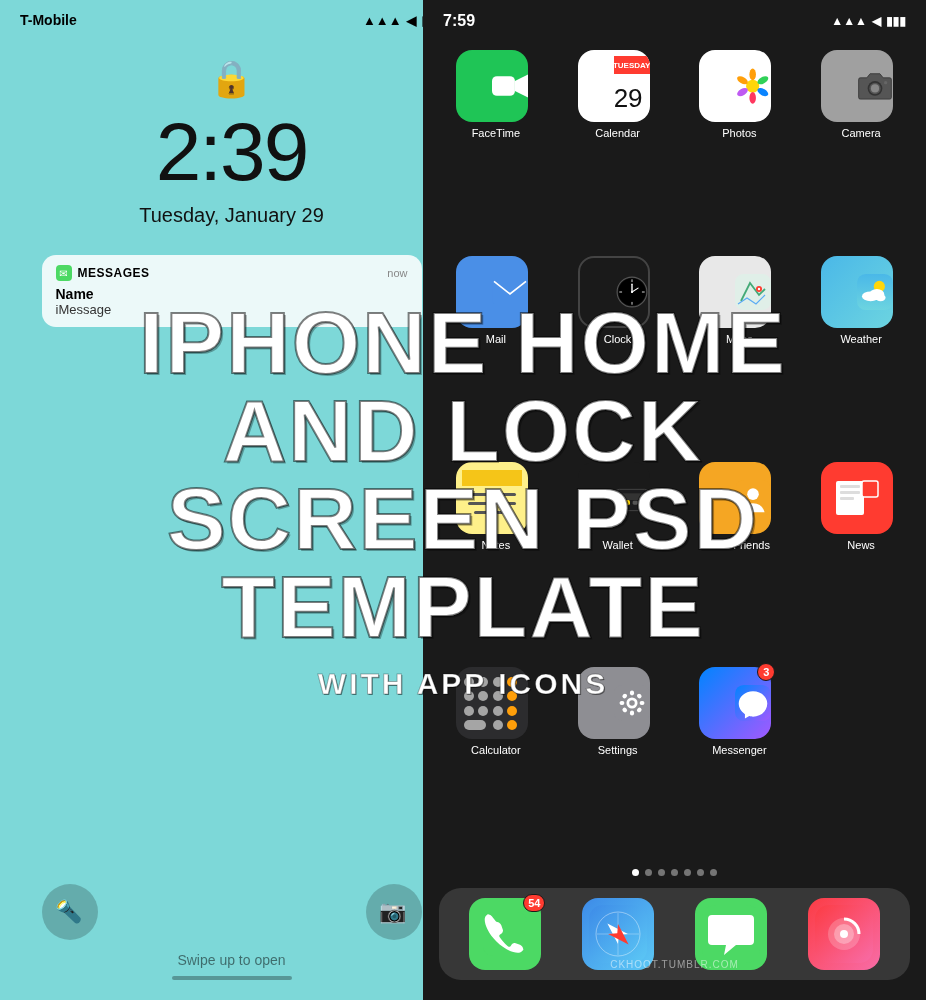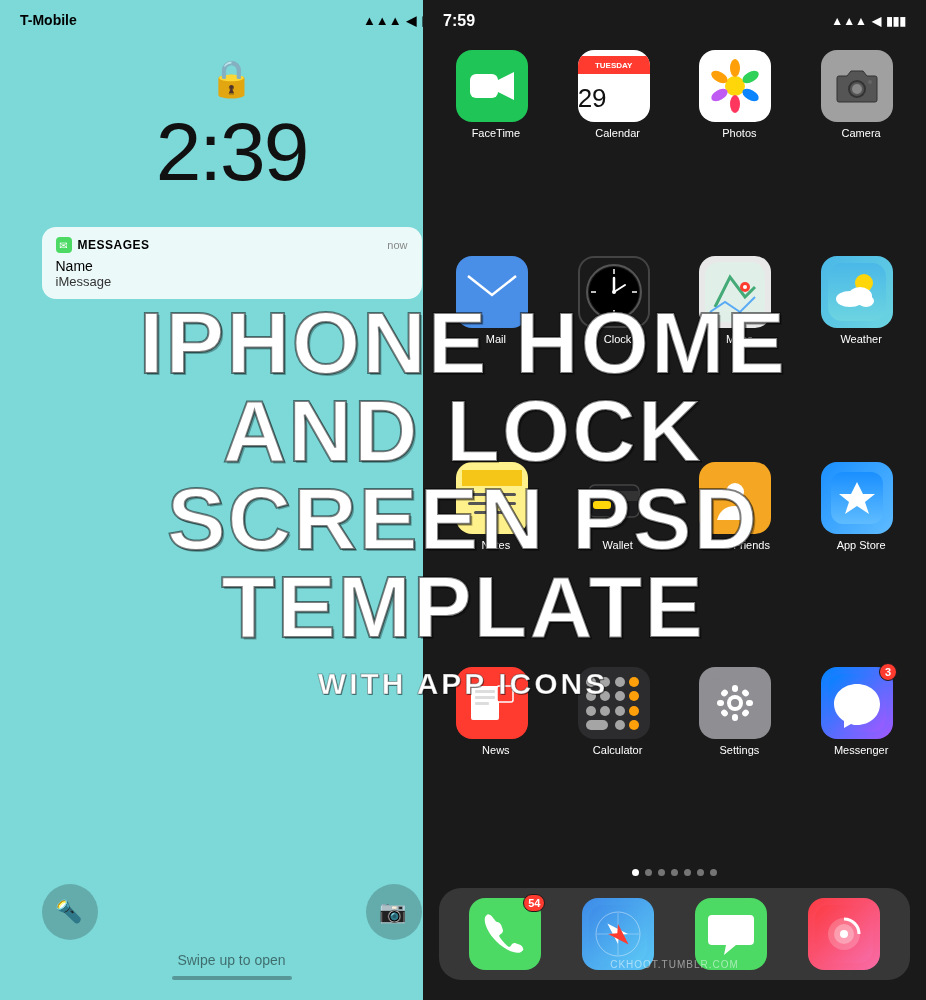--- a/index.html
+++ b/index.html
@@ -97,21 +97,21 @@
       letter-spacing: 0.5px;
     }
 
     .notif-time {
       font-size: 11px;
       color: #888;
     }
 
     .notif-sender {
       font-size: 14px;
-      font-weight: 400;
+      font-weight: 700;
     }
 
     .notif-message {
       font-size: 13px;
       color: #333;
     }
 
     .lock-bottom {
       position: absolute;
       bottom: 0;
@@ -200,20 +200,21 @@
     }
 
     .app-icon {
       width: 72px; height: 72px;
       border-radius: 16px;
       display: flex;
       align-items: center;
       justify-content: center;
       font-size: 36px;
       overflow: hidden;
+      padding-left: 36px;
     }
 
     .badge {
       position: absolute;
       top: -4px; right: -4px;
       background: #ff3b30;
       color: white;
       font-size: 11px;
       font-weight: 700;
       border-radius: 10px;
@@ -393,20 +394,21 @@
     <span class="lock-carrier">T-Mobile</span>
     <div class="lock-status-icons">
       <span>▲▲▲</span>
       <span>◀</span>
       <span>▮▮▮</span>
     </div>
   </div>
 
   <div class="lock-padlock">🔒</div>
   <div class="lock-time">2:39</div>
+  <div class="lock-date">Tuesday, January 29</div>
 
   <div class="notification-card">
     <div class="notif-header">
       <div class="notif-app-info">
         <div class="notif-app-icon">✉</div>
         <span class="notif-app-name">Messages</span>
       </div>
       <span class="notif-time">now</span>
     </div>
     <div class="notif-sender">Name</div>
@@ -601,37 +603,20 @@
           <svg width="56" height="56" viewBox="0 0 56 56">
             <rect width="56" height="56" rx="14" fill="#f5a623"></rect>
             <circle cx="28" cy="22" r="9" fill="white"></circle>
             <path d="M10 50 Q14 36 28 36 Q42 36 46 50" fill="white"></path>
           </svg>
         </div>
       </div>
       <span class="app-label">Find Friends</span>
     </div>
 
-    <div class="app-item">
-      <div class="app-icon-wrap">
-        <div class="app-icon icon-app-store">
-          <svg width="52" height="52" viewBox="0 0 52 52">
-            <defs>
-              <linearGradient id="asGrad" x1="0" y1="0" x2="0" y2="1">
-                <stop offset="0%" stop-color="#1a8fff"></stop>
-                <stop offset="100%" stop-color="#5fbcff"></stop>
-              </linearGradient>
-            </defs>
-            <rect width="52" height="52" rx="12" fill="url(#asGrad)"></rect>
-            <path d="M26 10 L32 22 L44 22 L34 30 L38 42 L26 34 L14 42 L18 30 L8 22 L20 22Z" fill="white" stroke="none"></path>
-          </svg>
-        </div>
-      </div>
-      <span class="app-label">App Store</span>
-    </div>
 
     <div class="app-item">
       <div class="app-icon-wrap">
         <div class="app-icon icon-news" style="background:#ff3b30; padding: 6px;">
           <svg width="50" height="50" viewBox="0 0 50 50">
             <rect width="50" height="50" rx="0" fill="#ff3b30"></rect>
             <rect x="4" y="8" width="28" height="34" rx="2" fill="white"></rect>
             <rect x="8" y="12" width="20" height="3" rx="1" fill="#ddd"></rect>
             <rect x="8" y="18" width="20" height="3" rx="1" fill="#ddd"></rect>
             <rect x="8" y="24" width="14" height="3" rx="1" fill="#ddd"></rect>

